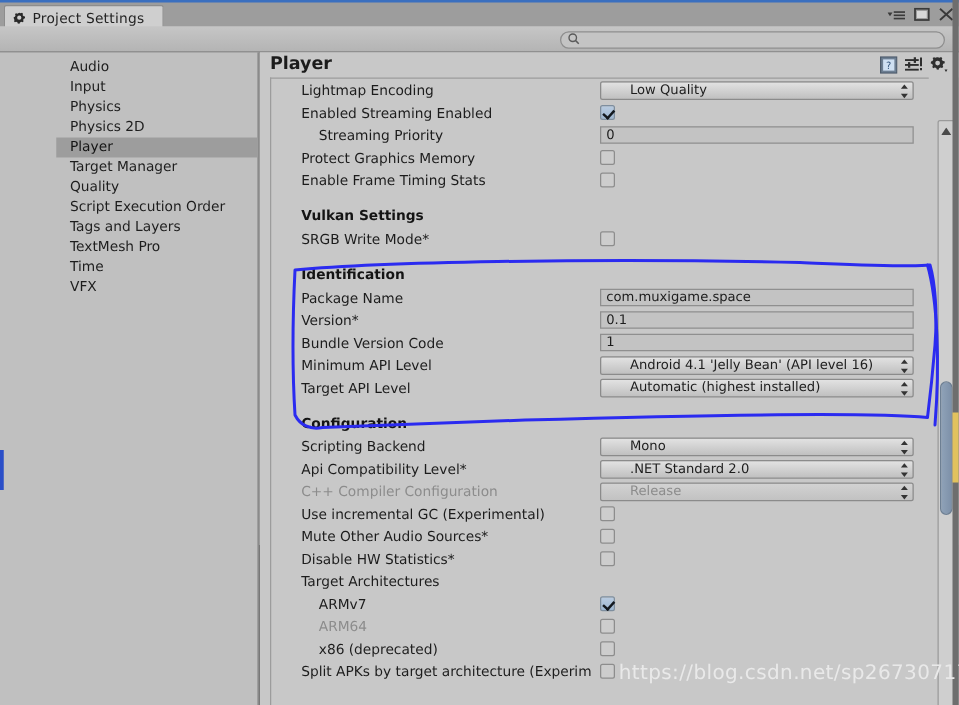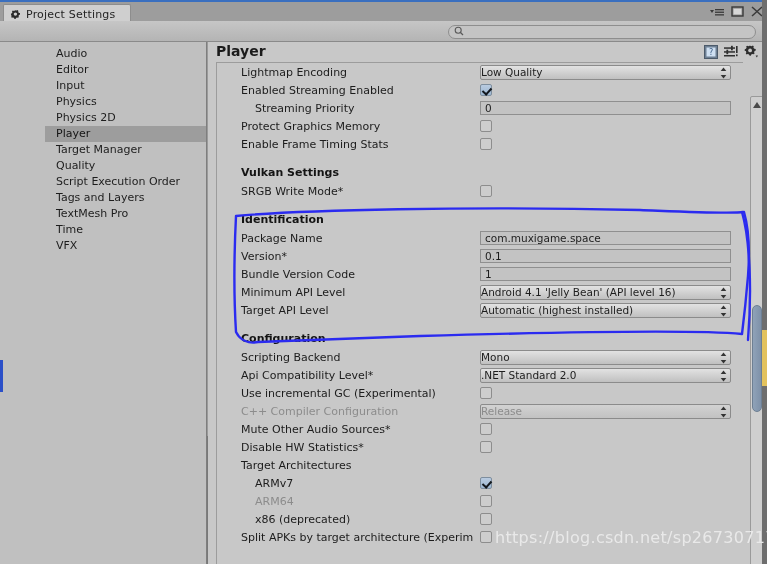--- a/index.html
+++ b/index.html
@@ -150,21 +150,21 @@
     padding-left: 4px;
     overflow: hidden; white-space: nowrap;
   }
   .popup {
     width: 251px; height: 15px;
     background: linear-gradient(#e2e2e2, #c0c0c0);
     border: 1px solid #8b8b8b;
     border-radius: 2px;
     font-size: 10.5px; color: #1d1d1d;
     line-height: 13px;
-    padding-left: 0;
+    padding-left: 23px;
     position: relative;
     overflow: hidden; white-space: nowrap;
   }
   .popup.disabled { color: #8c8c8c; background: linear-gradient(#d2d2d2,#c2c2c2); }
   .popup .updown {
     position: absolute; right: 3px; top: 1px;
     width: 7px; height: 12px;
   }
   .checkbox {
     width: 12px; height: 12px;
@@ -274,21 +274,20 @@
           <path d="M6.5 6.5 L9 9" stroke="#5a5a5a" stroke-width="1.2"></path>
         </svg>
       </span>
       <input type="text" value="" placeholder="" style="">
     </div>
   </div>
 
   <div class="leftpane">
     <div class="sidelist" id="sidelist">
         <div class="side-item"><span>Audio</span></div>
-        <div class="side-item"><span>Editor</span></div>
         <div class="side-item"><span>Input</span></div>
         <div class="side-item"><span>Physics</span></div>
         <div class="side-item"><span>Physics 2D</span></div>
         <div class="side-item selected"><span>Player</span></div>
         <div class="side-item"><span>Target Manager</span></div>
         <div class="side-item"><span>Quality</span></div>
         <div class="side-item"><span>Script Execution Order</span></div>
         <div class="side-item"><span>Tags and Layers</span></div>
         <div class="side-item"><span>TextMesh Pro</span></div>
         <div class="side-item"><span>Time</span></div>
@@ -423,32 +422,32 @@
         <div class="row">
           <div class="lab">Api Compatibility Level*</div>
           <div class="ctl">
             <div class="popup"><span>.NET Standard 2.0</span><span class="updown"><svg width="7" height="12" viewBox="0 0 7 12">
                   <path d="M3.5 0.5 L6.3 4 L0.7 4 Z" fill="#333"></path>
                   <path d="M3.5 11.5 L0.7 8 L6.3 8 Z" fill="#333"></path>
                 </svg></span></div>
           </div>
         </div>
         <div class="row">
-          <div class="lab">Use incremental GC (Experimental)</div>
-          <div class="ctl">
-            <div class="checkbox"></div>
-          </div>
-        </div>
-        <div class="row">
           <div class="lab disabled">C++ Compiler Configuration</div>
           <div class="ctl">
             <div class="popup disabled"><span>Release</span><span class="updown"><svg width="7" height="12" viewBox="0 0 7 12">
                   <path d="M3.5 0.5 L6.3 4 L0.7 4 Z" fill="#333"></path>
                   <path d="M3.5 11.5 L0.7 8 L6.3 8 Z" fill="#333"></path>
                 </svg></span></div>
+          </div>
+        </div>
+        <div class="row">
+          <div class="lab">Use incremental GC (Experimental)</div>
+          <div class="ctl">
+            <div class="checkbox"></div>
           </div>
         </div>
         <div class="row">
           <div class="lab">Mute Other Audio Sources*</div>
           <div class="ctl">
             <div class="checkbox"></div>
           </div>
         </div>
         <div class="row">
           <div class="lab">Disable HW Statistics*</div>

